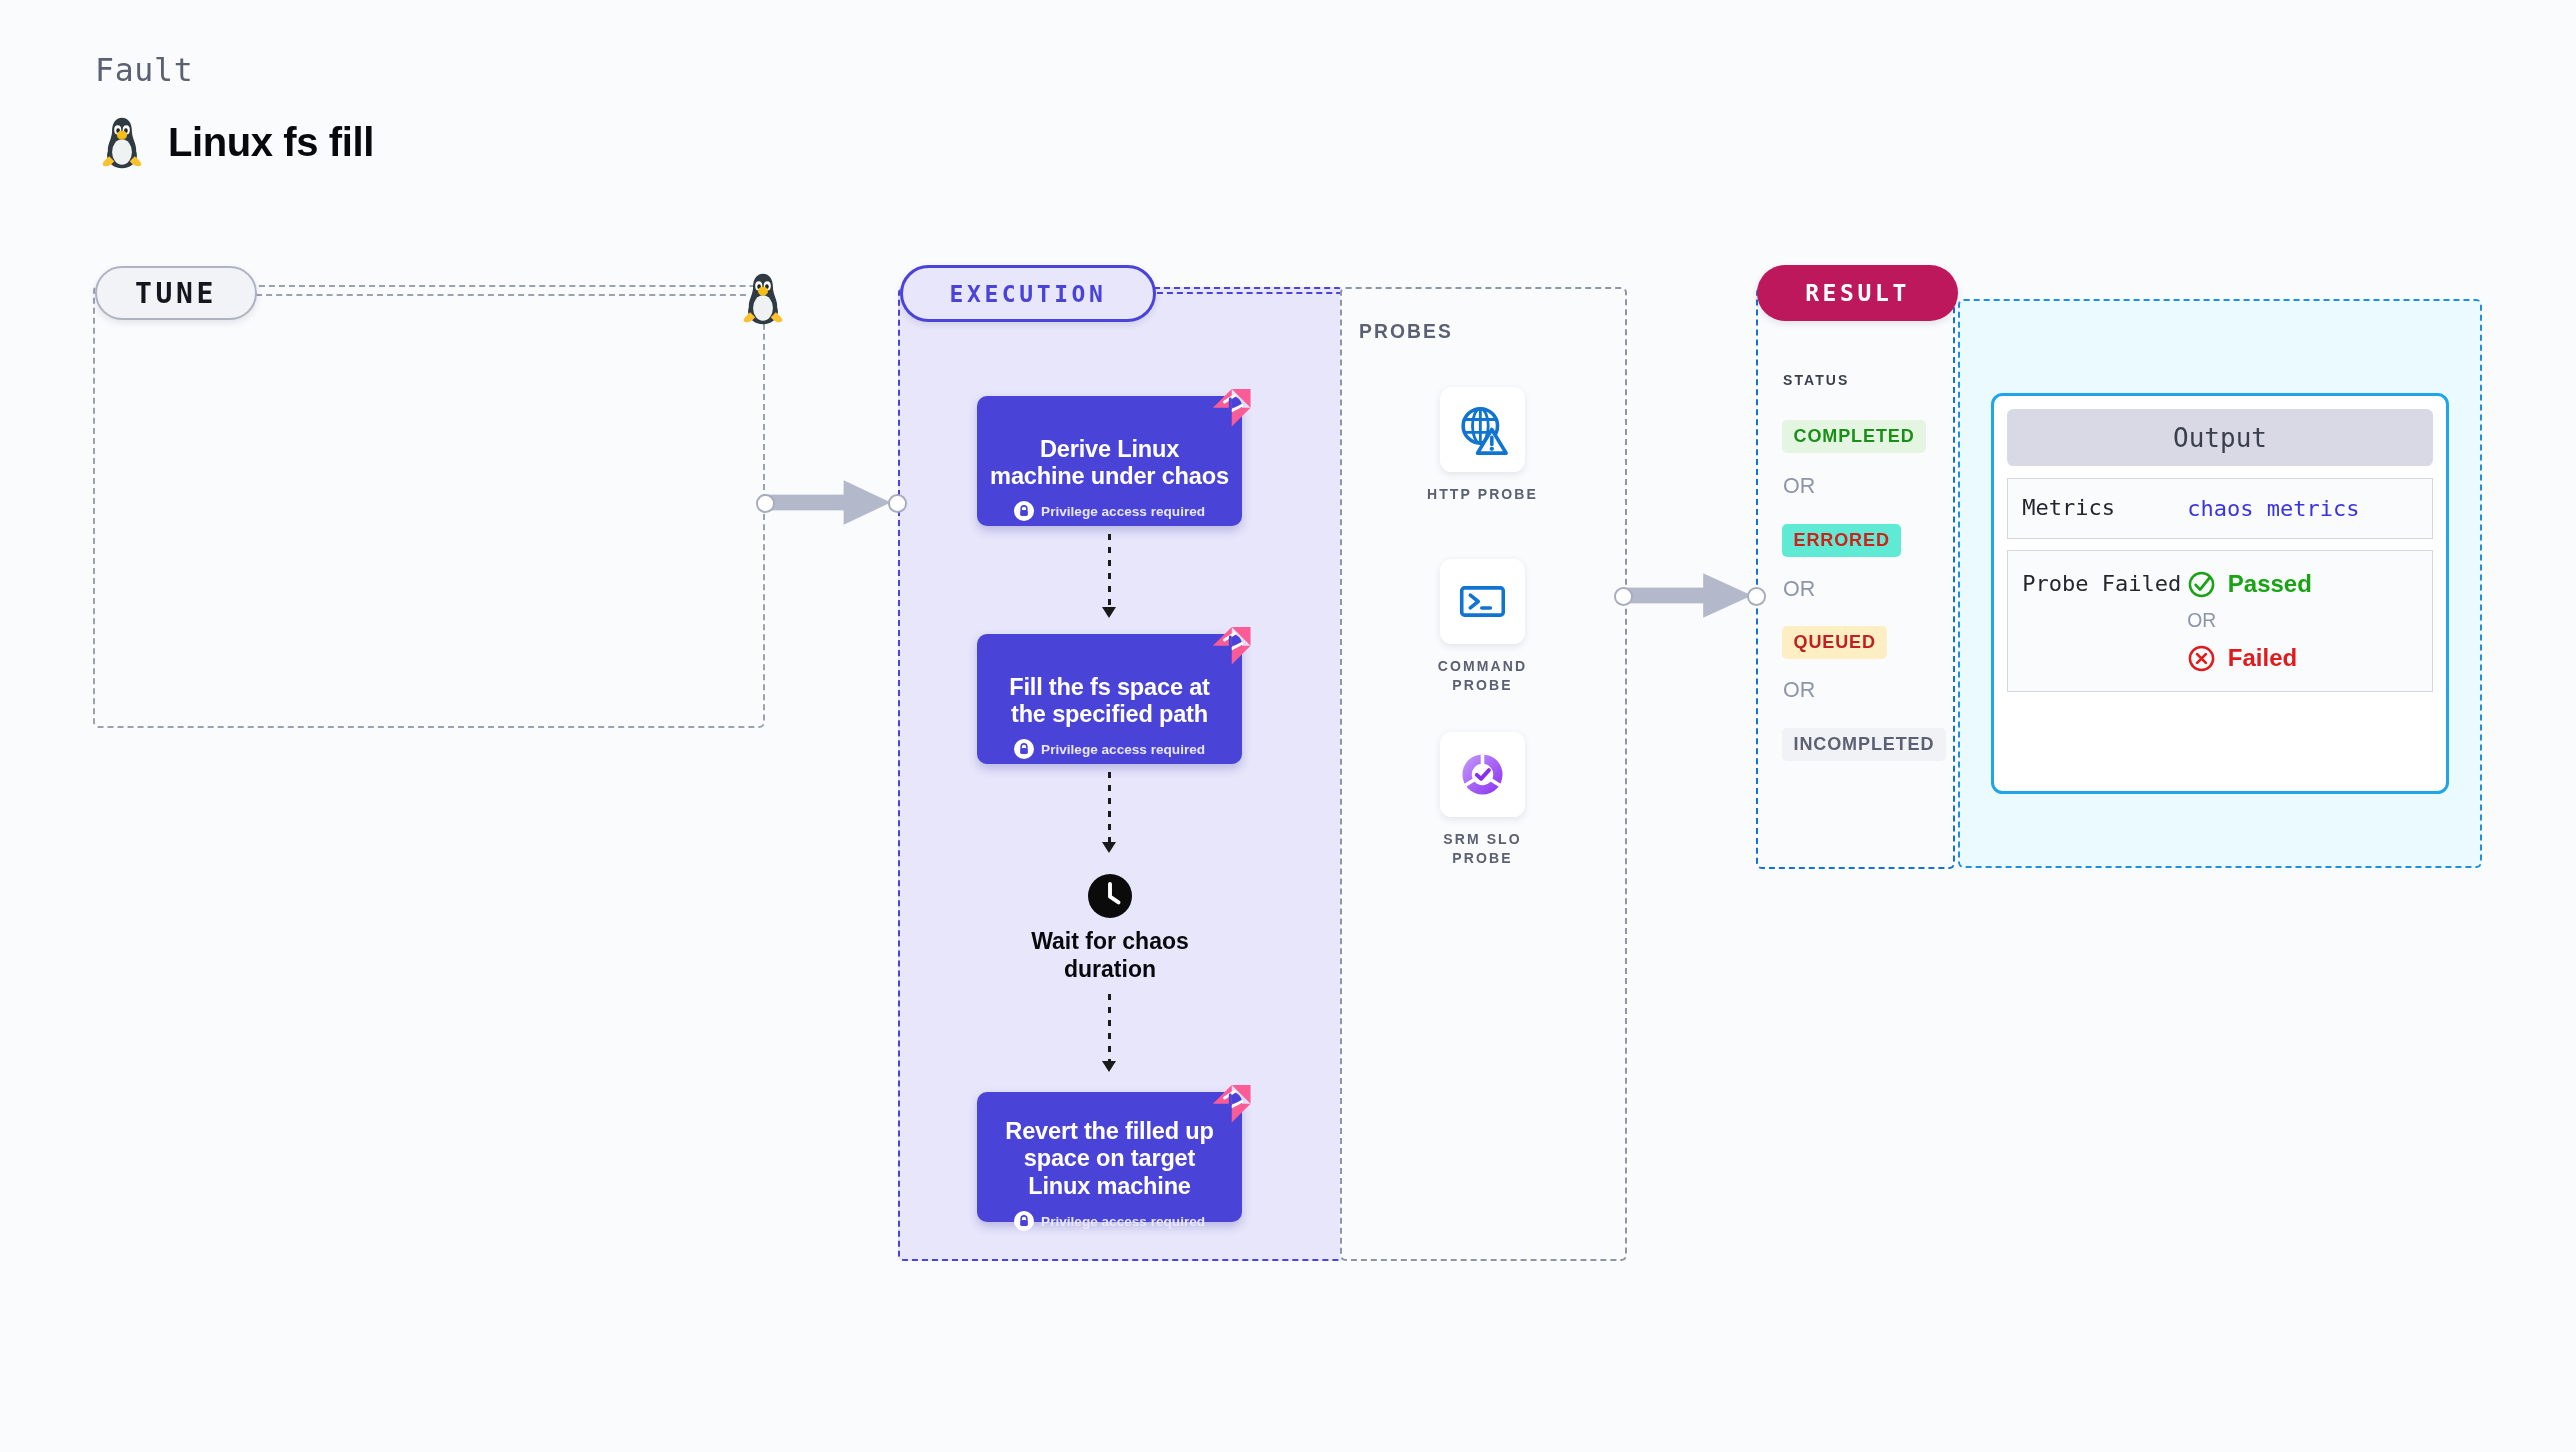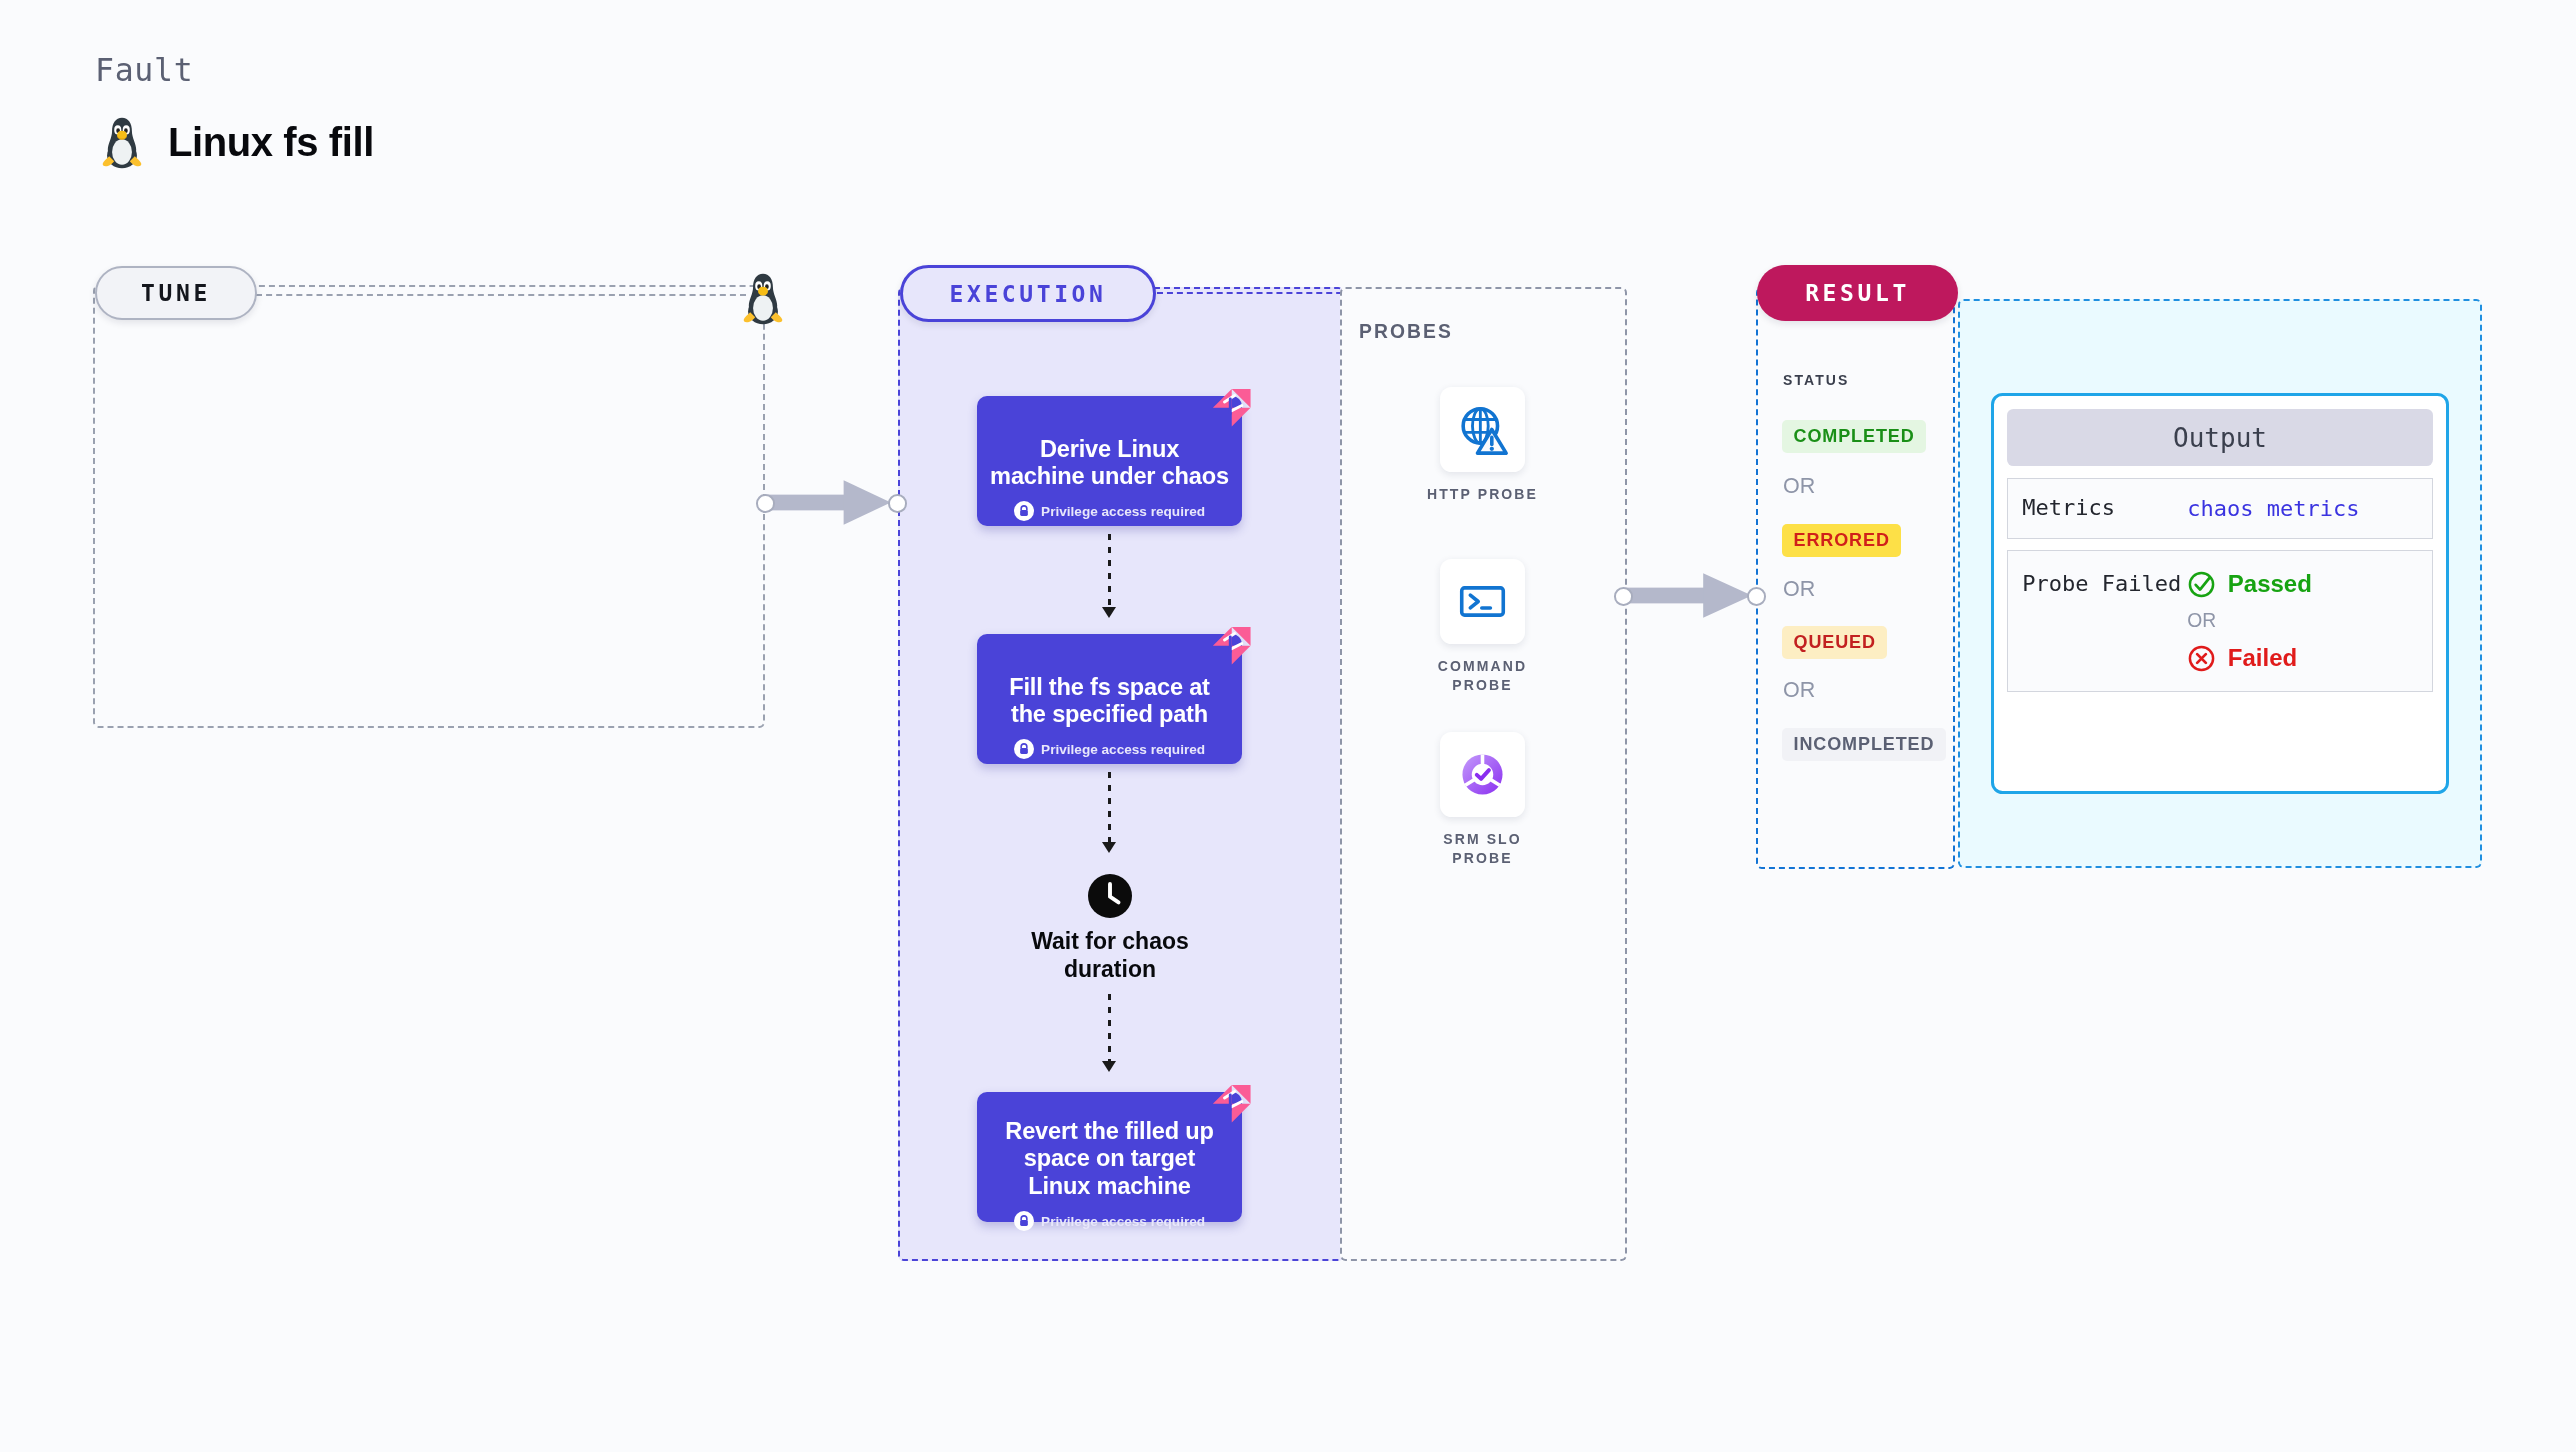--- a/index.html
+++ b/index.html
@@ -176,21 +176,21 @@
         <path d="M24 29.5c2 2.5 4.4 3.6 7 3.6s5-1.1 7-3.6c-1 3-3.8 5-7 5s-6-2-7-5z" fill="#e0a008"></path>
         <path d="M13 58c-4 4-8 7-9 10-1 3 2 5 6 4 4-1 8-4 10-7z" fill="#fbc02d"></path>
         <path d="M49 58c4 4 8 7 9 10 1 3-2 5-6 4-4-1-8-4-10-7z" fill="#fbc02d"></path>
       </svg>
     </span>
     <span class="title-text">Linux fs fill</span>
   </div>
 
   <div class="panel gray" style="left:93px; top:285px; width:672px; height:443px;"></div>
 
-  <div class="badge tune" style="left:95px; top:266px; width:162px; height:54px; font-size:23px;">TUNE</div>
+  <div class="badge tune" style="left:95px; top:266px; width:162px; height:54px; font-size:28px;">TUNE</div>
 
   <div class="leader" style="left:256px; top:294px; width:490px;"></div>
 
   <span class="penguin" style="position:absolute; left:741px; top:271px;">
     <svg width="44" height="54" viewBox="0 0 62 76">
       <ellipse cx="31" cy="57" rx="21" ry="18" fill="#2f3a42"></ellipse>
       <path d="M31 4c-9 0-14 8-14 19 0 9-6 18-6 26 0 12 9 20 20 20s20-8 20-20c0-8-6-17-6-26C45 12 40 4 31 4z" fill="#2f3a42"></path>
       <ellipse cx="31" cy="52" rx="14" ry="18" fill="#eef2f3"></ellipse>
       <ellipse cx="25" cy="21" rx="5" ry="6.5" fill="#fff"></ellipse>
       <ellipse cx="37" cy="21" rx="5" ry="6.5" fill="#fff"></ellipse>
@@ -355,21 +355,21 @@
 
   <div class="panel cyan" style="left:1958px; top:299px; width:524px; height:569px;"></div>
 
   <div class="leader blue" style="left:1958px; top:299px; width:0px;"></div>
 
   <div class="status-head" style="left:1783px; top:372px;">STATUS</div>
 
   <div class="chip" style="left:1782px; top:420px; color:#1a8f17; background:#e4f6e2;">COMPLETED</div>
   <div class="or-text" style="left:1783px; top:474px;">OR</div>
 
-  <div class="chip" style="left:1782px; top:524px; color:#d0201a; background:#fde047;">ERRORED</div>
+  <div class="chip" style="left:1782px; top:524px; color:#d0201a; background:#5eead4;">ERRORED</div>
   <div class="or-text" style="left:1783px; top:577px;">OR</div>
 
   <div class="chip" style="left:1782px; top:626px; color:#c22020; background:#fdeec3;">QUEUED</div>
   <div class="or-text" style="left:1783px; top:678px;">OR</div>
 
   <div class="chip" style="left:1782px; top:728px; color:#5b6073; background:#f1f2f6;">INCOMPLETED</div>
 
   <div class="out-card" style="left:1991px; top:393px; width:458px; height:401px;">
     <div class="out-header">Output</div>
 

